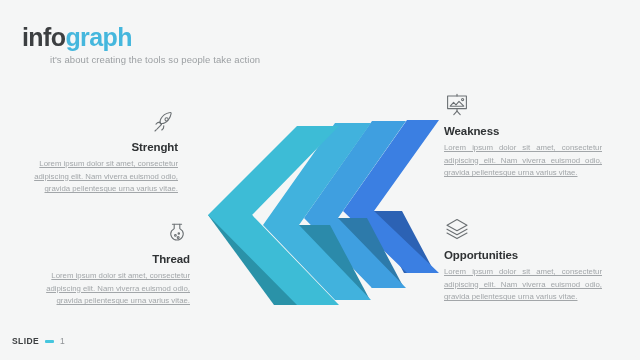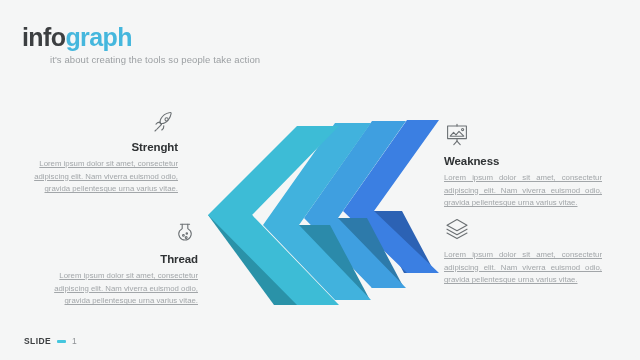--- a/index.html
+++ b/index.html
@@ -50,27 +50,27 @@
 
   .block.right { text-align:left; }
   .block.right .icon { justify-content:flex-start; }
   .block.right p { text-align:justify; }
 
   .block.left { text-align:right; }
   .block.left .icon { justify-content:flex-end; }
   .block.left p { text-align:right; }
 
   #blk-strength    { left:20px;  top:104px; }
-  #blk-thread      { left:40px;  top:216px; }
-  #blk-weakness    { left:444px; top:118px; }
+  #blk-thread      { left:32px;  top:216px; }
+  #blk-weakness    { left:444px; top:88px; }
   #blk-opportunity { left:444px; top:212px; }
 
   
   .footer {
-    position:absolute; left:24px; bottom:14px;
+    position:absolute; left:12px; bottom:14px;
     display:flex; align-items:center; gap:6px;
   }
   .footer .f-label {
     font-size:8.5px; font-weight:bold; color:#3c3f41; letter-spacing:0.4px;
   }
   .footer .f-dash { width:9px; height:3px; background:#45c6de; border-radius:1px; }
   .footer .f-num { font-size:8.5px; color:#8e9295; }
 </style>
 </head>
 <body>
@@ -155,20 +155,21 @@
   </div>
 
   <div class="block right" id="blk-opportunity">
     <div class="icon">
       <svg width="26" height="26" viewBox="0 0 26 26" fill="none" stroke="#6c7174" stroke-width="1.1" stroke-linecap="round" stroke-linejoin="round">
         <path d="M13 3.6 23 9.2 13 14.8 3 9.2z"></path>
         <path d="M3 13.2 13 18.8 23 13.2"></path>
         <path d="M3 17 13 22.6 23 17"></path>
       </svg>
     </div>
+    <h3>Opportunities</h3>
     <p>Lorem ipsum dolor sit amet, consectetur adipiscing elit. Nam viverra euismod odio, gravida pellentesque urna varius vitae.</p>
   </div>
 
   <div class="footer">
     <span class="f-label">SLIDE</span>
     <span class="f-dash"></span>
     <span class="f-num">1</span>
   </div>
 
 </div>

